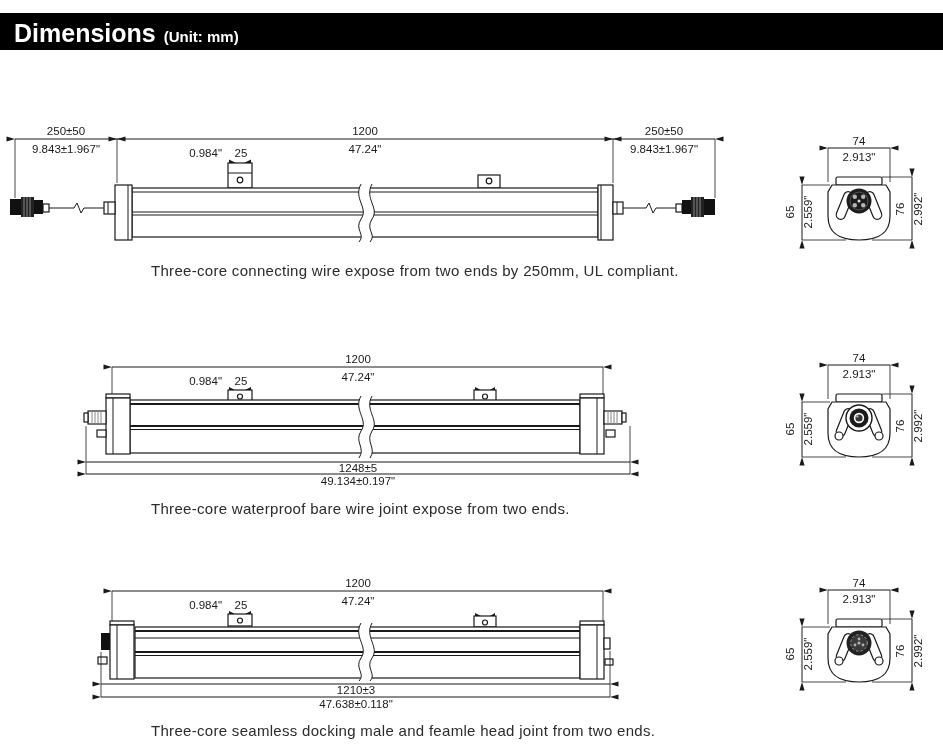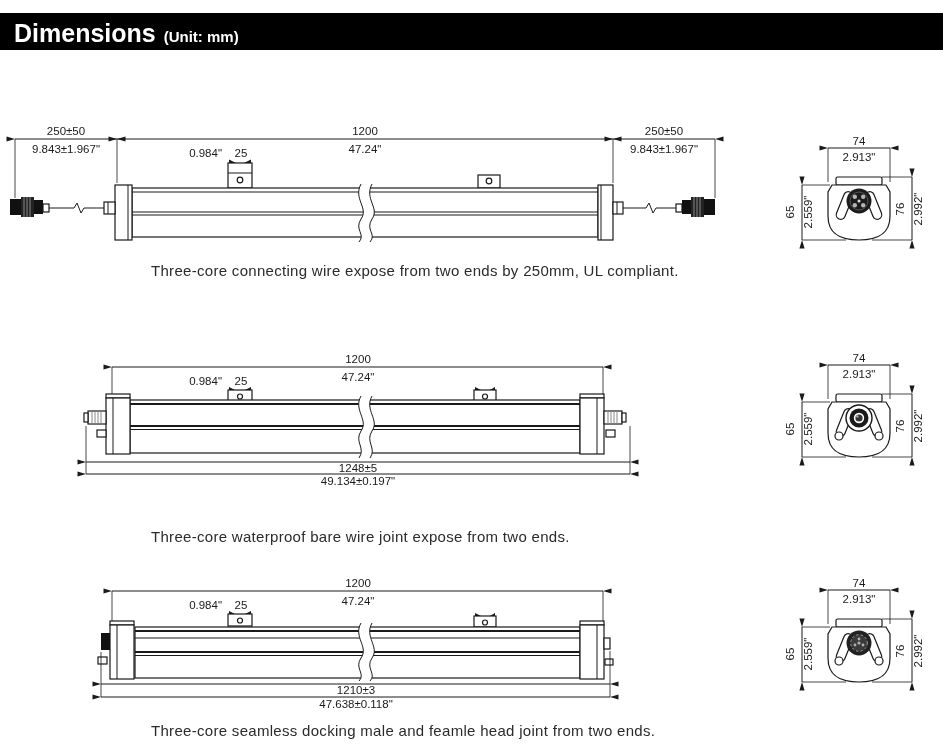--- a/index.html
+++ b/index.html
@@ -267,21 +267,21 @@
       </g>
       <g>
         <line class="ln" x1="912" y1="44" x2="912" y2="107" marker-start="url(#ar2)" marker-end="url(#ar2)"></line>
         <line class="ext" x1="882" y1="44" x2="912" y2="44"></line>
         <line class="ext" x1="872" y1="107" x2="912" y2="107"></line>
         <text class="dt" x="904" y="76" transform="rotate(-90 904 76)">76</text>
         <text class="dt" x="922" y="76" transform="rotate(-90 922 76)">2.992"</text>
       </g>
     </g>
   </svg>
-  <div class="caption" style="top:528px">Three-core waterproof bare wire joint expose from two ends.</div>
+  <div class="caption" style="top:500px">Three-core waterproof bare wire joint expose from two ends.</div>
 
   <svg class="fig" style="top:575px" width="943" height="140" viewBox="0 0 943 140">
     <defs>
       <marker id="ar3" markerWidth="10" markerHeight="7" refX="0.5" refY="3" orient="auto-start-reverse" markerUnits="userSpaceOnUse">
         <path d="M0.5,3 L9,0.4 L9,5.6 Z" fill="#1a1a1a"></path>
       </marker>
     </defs>
 
     <g>
       <line class="ln" x1="112" y1="16" x2="603" y2="16" marker-start="url(#ar3)" marker-end="url(#ar3)"></line>

